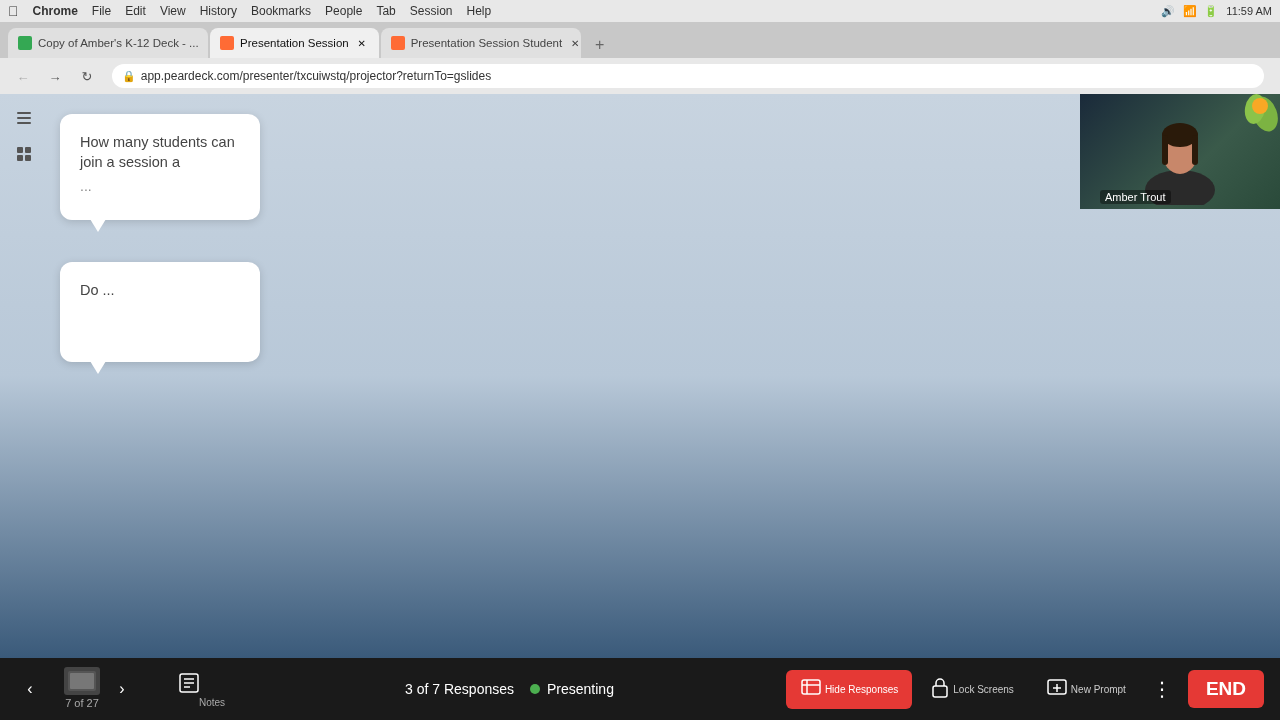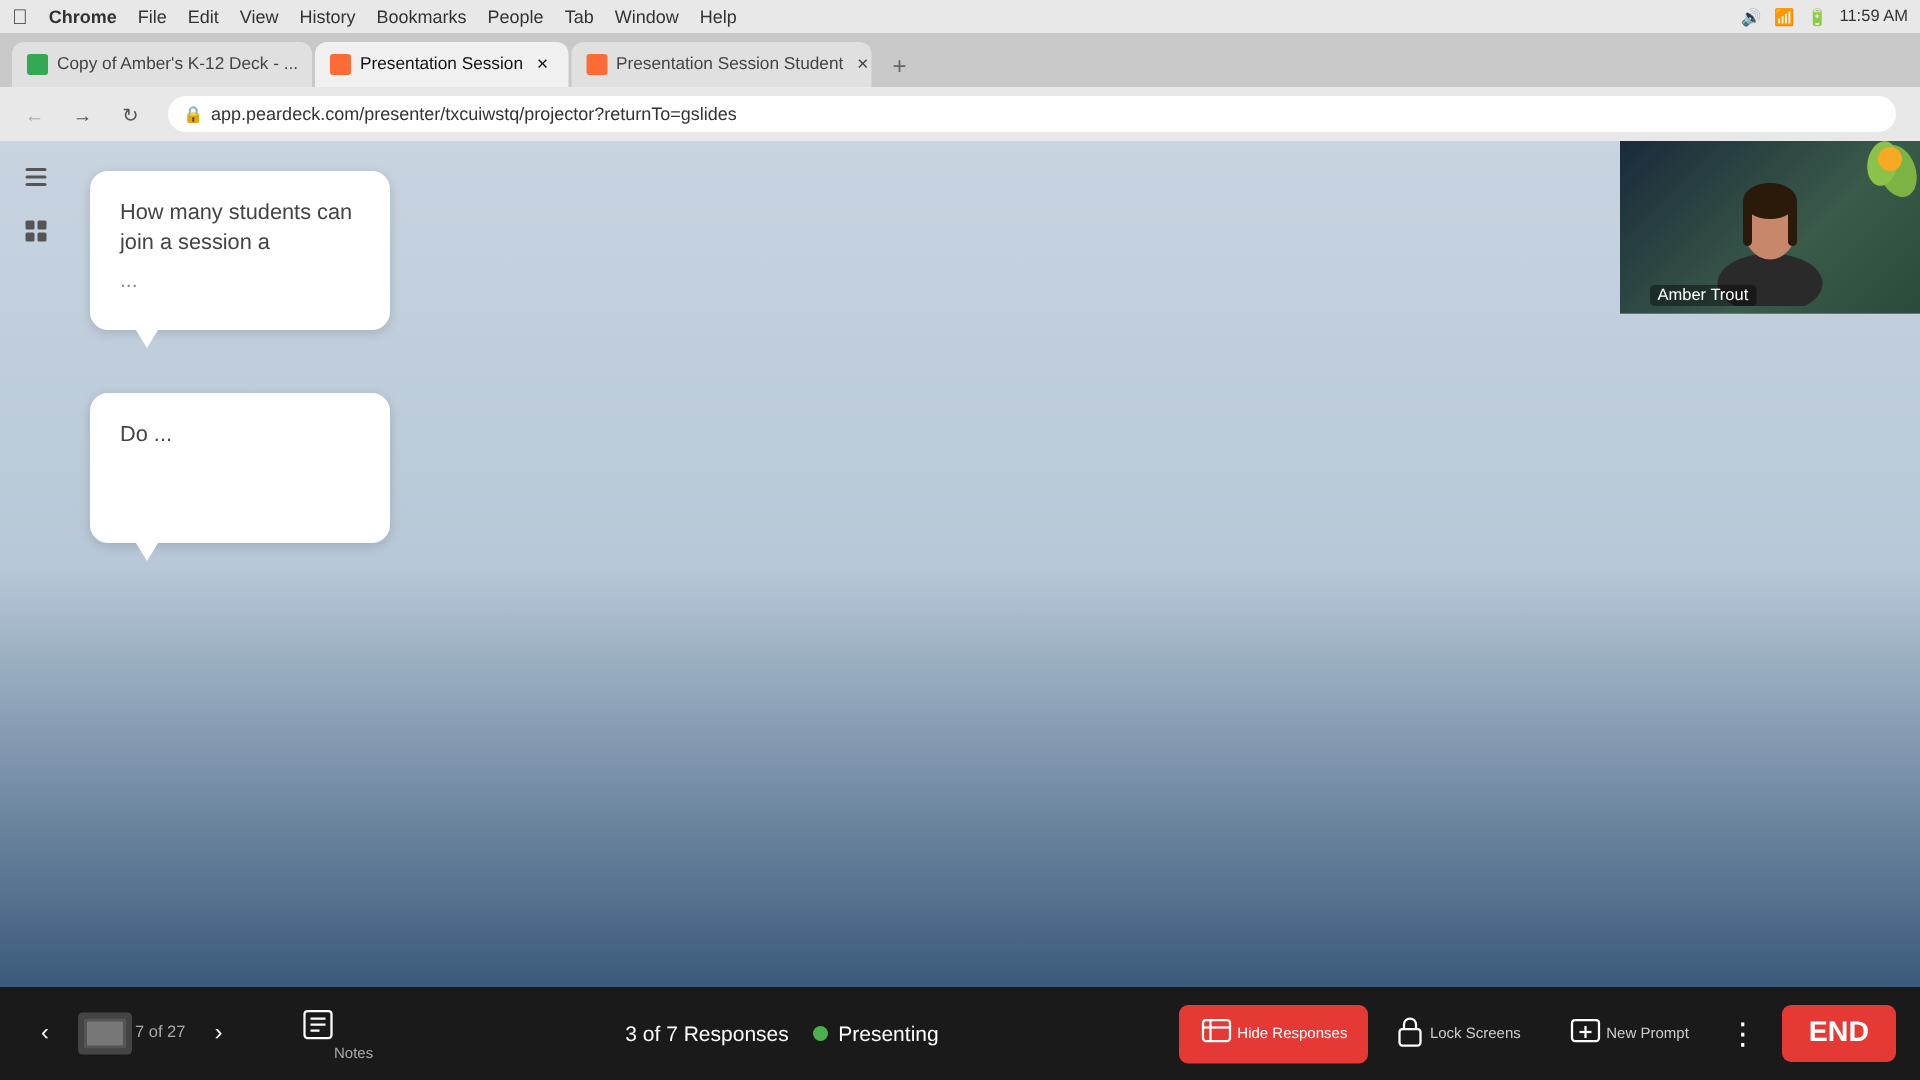--- a/index.html
+++ b/index.html
@@ -340,21 +340,21 @@
   <span class="apple-logo"></span>
   <span style="font-weight:700;">Chrome</span>
   <div class="menu-items">
     <span>File</span>
     <span>Edit</span>
     <span>View</span>
     <span>History</span>
     <span>Bookmarks</span>
     <span>People</span>
     <span>Tab</span>
-    <span>Window</span>
+    <span>Session</span>
     <span>Help</span>
   </div>
   <div class="right-icons">
     <span>🔊</span>
       <span>📶</span>
       <span>🔋</span>
       <span>11:59 AM</span>
   </div>
 </div>
 
@@ -449,21 +449,21 @@
     </div>
     <div class="video-label">Amber Trout</div>
   </div>
 
 </div>
 
 <div class="bottom-toolbar">
 
   <div class="toolbar-left">
     <div class="toolbar-nav-btn">‹</div>
-    <div style="display:flex;flex-direction:row;align-items:center;gap:2px;">
+    <div style="display:flex;flex-direction:column;align-items:center;gap:2px;margin-left:12px;">
       <div class="slide-icon">
         <svg width="28" height="20" viewBox="0 0 28 20">
             <rect width="28" height="20" rx="2" fill="#555"></rect>
             <rect x="2" y="2" width="24" height="16" rx="1" fill="#777"></rect>
           </svg>
       </div>
       <span class="slide-counter">7 of 27</span>
     </div>
     <div class="toolbar-nav-btn">›</div>
 

